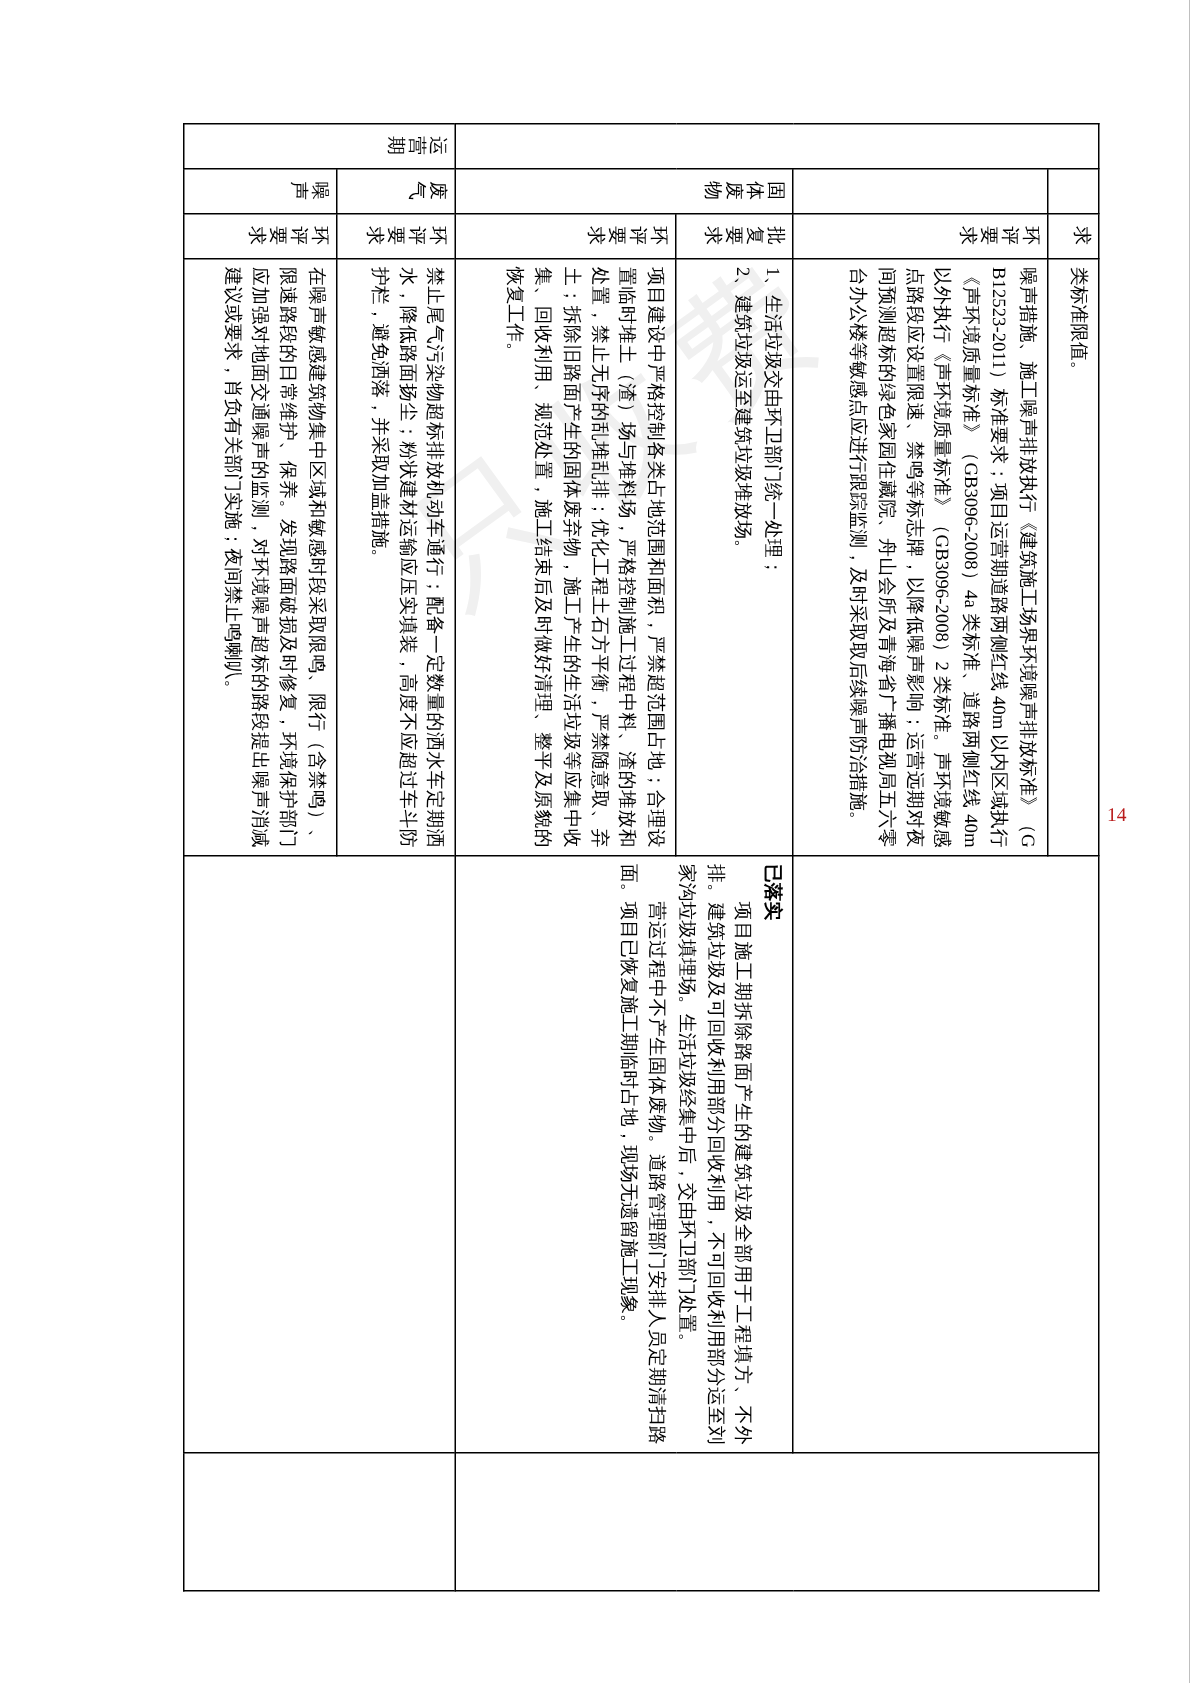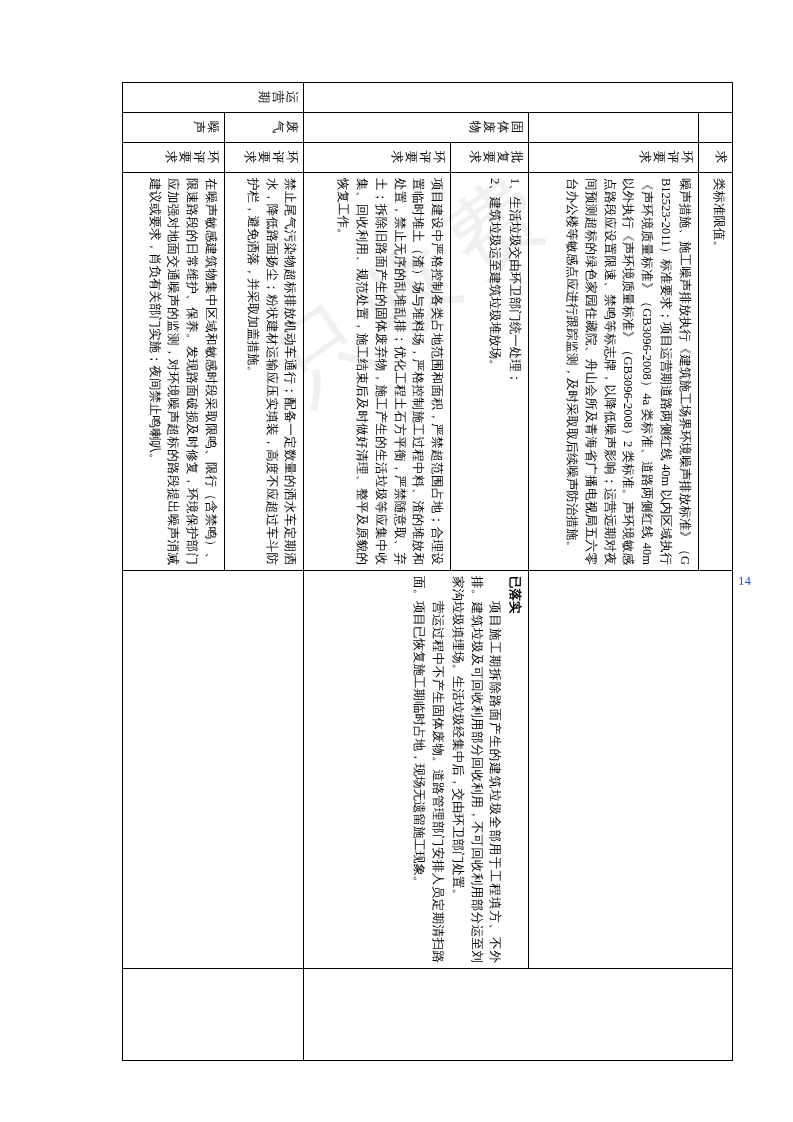--- a/index.html
+++ b/index.html
@@ -29,23 +29,23 @@
     transform: rotate(-36deg);
     transform-origin: left top;
     white-space: nowrap;
     pointer-events: none;
     z-index: 0;
     user-select: none;
   }
   .page-number {
     position: absolute;
     right: 42px;
-    top: 573px;
+    top: 535px;
     font-size: 13px;
-    color: #1d4ed8;
+    color: #b91c1c;
     font-family: "Liberation Serif", serif;
     z-index: 3;
   }
   
   .table-wrap {
     position: absolute;
     left: 122px;
     top: 82px;
     width: 978px;   
     height: 611px;  

